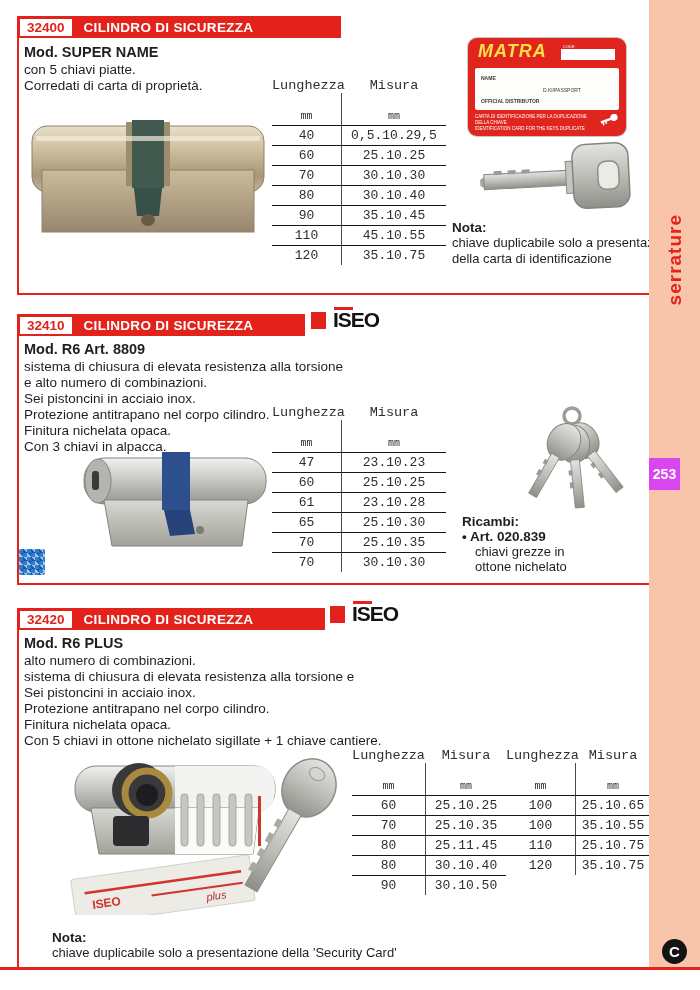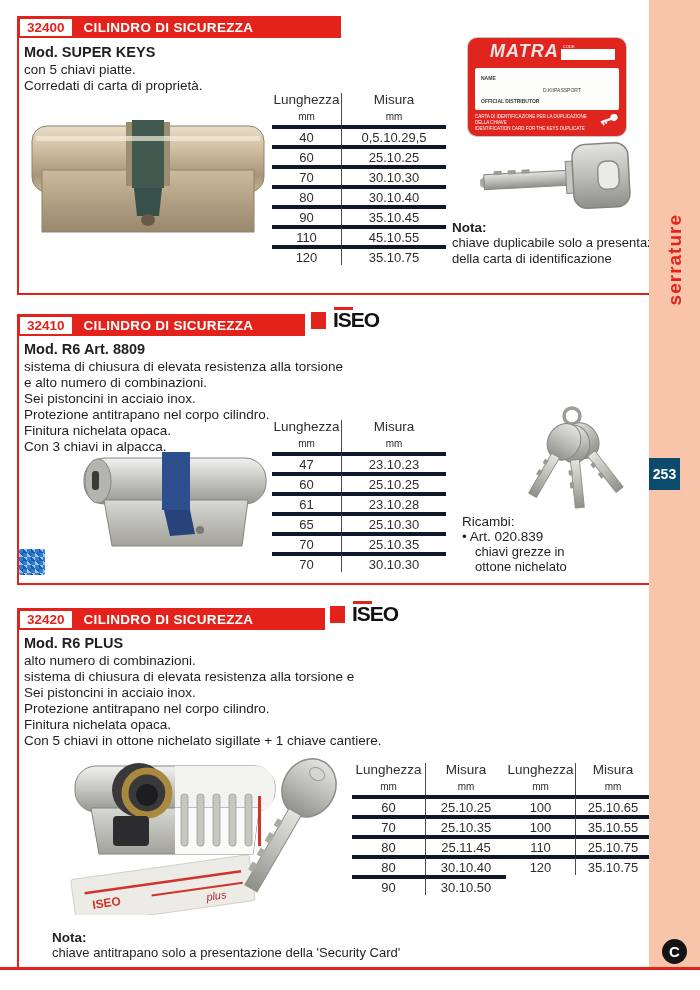--- a/index.html
+++ b/index.html
@@ -8,53 +8,53 @@
     position:relative; width:700px; height:990px; background:#fff;
     margin:0 auto; overflow:hidden; color:#1f1f1f;
   }
   
   .sidebar { position:absolute; left:649px; top:0; width:51px; height:967px; background:#f8c5ab; }
   .serrature-wrap { position:absolute; left:649px; top:150px; width:51px; height:220px;
     display:flex; align-items:center; justify-content:center; }
   .serrature-wrap span { writing-mode:vertical-rl; transform:rotate(180deg);
     color:#e3231b; font-weight:bold; font-size:19px; letter-spacing:1px; }
   .page-badge { position:absolute; left:649px; top:458px; width:31px; height:32px;
-    background:#0c4a6e; color:#fff; font-weight:bold; font-size:14px;
+    background:#d946ef; color:#fff; font-weight:bold; font-size:14px;
     display:flex; align-items:center; justify-content:center; }
   .bottom-line { position:absolute; left:0; top:967px; width:700px; height:3px; background:#e3231b; }
   .publisher-logo { position:absolute; left:662px; top:939px; width:25px; height:25px;
     border-radius:50%; background:#141414; color:#fff; font-weight:bold; font-size:15px;
     display:flex; align-items:center; justify-content:center; }
   
   .sec-header { position:absolute; height:22px; background:#e3231b; display:flex; align-items:center; }
   .sec-code { background:#fff; color:#e3231b; font-weight:bold; font-size:13.5px;
     padding:1px 7px; margin-left:3px; line-height:15px; }
   .sec-title { color:#fff; font-weight:bold; font-size:13.5px; margin-left:12px; letter-spacing:.3px; }
   .vline { position:absolute; width:2px; background:#e3231b; }
   .hline { position:absolute; height:2px; background:#e3231b; }
   .model { position:absolute; font-weight:bold; font-size:14.5px; }
   .desc  { position:absolute; font-size:13.5px; line-height:16px; }
   .note-label { font-weight:bold; font-size:13.5px; }
   .note-lines { font-size:13px; line-height:16px; }
   
-  .ptable { position:absolute; display:grid; text-align:center; color:#2e2e2e; }
+  .ptable { position:absolute; display:grid; text-align:center; color:#2e2e2e;font-family:Liberation Mono, monospace; }
   .t-main { grid-template-columns:70px 104px; }
   .t3a   { grid-template-columns:74px 80px; }
   .t3b   { grid-template-columns:70px 74px; }
   .ptable .c1 { border-right:1px solid #4a4a4a; }
   .ptable .th { height:32px; display:flex; flex-direction:column; justify-content:flex-end;
     padding-bottom:3px; line-height:1; }
   .th-label { font-size:13.5px; }
-  .th-unit  { font-size:10px; margin-top:6px; }
-  .ptable .td { border-top:4px solid #0f172a; height:20px; font-size:13px;
+  .th-unit  { font-size:10px; margin-top:20px; }
+  .ptable .td { border-top:1px solid #0f172a; height:20px; font-size:13px;
     display:flex; align-items:center; justify-content:center; }
   
   .matra-card { position:absolute; left:468px; top:38px; width:158px; height:98px;
     background:#e0251f; border-radius:9px; overflow:hidden; box-shadow:0 0 0 1px #c9c9c4; }
-  .matra-brand { position:absolute; left:22px; top:3px; color:#e5e5e5; font-weight:bold;
+  .matra-brand { position:absolute; left:10px; top:3px; color:#fde047; font-weight:bold;
     font-style:italic; font-size:18px; letter-spacing:1px; }
   .matra-code-label { position:absolute; left:95px; top:6px; color:#fff; font-size:4px; }
   .matra-code-box { position:absolute; left:93px; top:11px; width:54px; height:11px; background:#fff; }
   .matra-mid { position:absolute; left:7px; top:30px; width:144px; height:42px; background:#fdfdfb;
     border-radius:2px; color:#3a3a3a; }
   .matra-name { position:absolute; left:6px; top:7px; font-size:5px; font-weight:bold; }
   .matra-passport { position:absolute; left:68px; top:19px; font-size:5px; }
   .matra-distrib { position:absolute; left:6px; top:30px; font-size:5px; font-weight:bold; }
   .matra-footer { position:absolute; left:7px; top:76px; color:#fff; font-size:4.5px; line-height:6px; width:120px; }
   .matra-key-glyph { position:absolute; right:6px; top:76px; }
@@ -66,36 +66,36 @@
   .iseo-text::before { content:""; position:absolute; left:2%; top:-3px; width:42%; height:3px; background:#e3231b; }
   
   .abs { position:absolute; }
   .blue-icon { position:absolute; left:19px; top:549px; width:26px; height:26px;
     background:#2f7fd0;
     background-image:
       linear-gradient(45deg, rgba(255,255,255,.55) 25%, transparent 25%, transparent 75%, rgba(255,255,255,.55) 75%),
       linear-gradient(45deg, rgba(0,40,120,.45) 25%, transparent 25%, transparent 75%, rgba(0,40,120,.45) 75%);
     background-size:8px 8px; background-position:0 0, 4px 4px; border-radius:2px; }
   .ricambi { position:absolute; left:462px; top:514px; font-size:13px; line-height:15px; }
-  .ricambi .b { font-weight:normal; font-size:13.5px; }
+  .ricambi .b { font-weight:bold; font-size:13.5px; }
   .ricambi .ind { margin-left:13px; }
 </style>
 </head>
 <body>
 
 <div id="page">
 
   <div class="sec-header" style="left:17px; top:16px; width:324px;">
     <span class="sec-code">32400</span>
     <span class="sec-title">CILINDRO DI SICUREZZA</span>
   </div>
   <div class="vline" style="left:17px; top:38px; height:255px;"></div>
   <div class="hline" style="left:17px; top:293px; width:632px;"></div>
 
-  <div class="model" style="left:24px; top:44px;">Mod. SUPER KEYS</div>
+  <div class="model" style="left:24px; top:44px;">Mod. SUPER NAME</div>
   <div class="desc" style="left:24px; top:62px;">
     <div>con 5 chiavi piatte.</div>
     <div>Corredati di carta di proprietà.</div>
   </div>
 
   <svg class="abs" style="left:28px; top:112px;" width="240" height="136" viewBox="0 0 240 136">
     <defs>
       <linearGradient id="brass" x1="0" y1="0" x2="0" y2="1">
         <stop offset="0" stop-color="#e8decb"></stop>
           <stop offset="0.35" stop-color="#cfbf9f"></stop>
@@ -378,21 +378,21 @@
     <div class="td c1">100</div>
     <div class="td">35.10.55</div>
     <div class="td c1">110</div>
     <div class="td">25.10.75</div>
     <div class="td c1">120</div>
     <div class="td">35.10.75</div>
   </div>
 
   <div class="abs" style="left:52px; top:930px;">
     <div class="note-label">Nota:</div>
-    <div class="note-lines">chiave antitrapano solo a presentazione della 'Security Card'</div>
+    <div class="note-lines">chiave duplicabile solo a presentazione della 'Security Card'</div>
   </div>
 
   <div class="sidebar"></div>
   <div class="serrature-wrap">
     <span>serrature</span>
   </div>
   <div class="page-badge">253</div>
   <div class="publisher-logo">C</div>
   <div class="bottom-line"></div>
 

